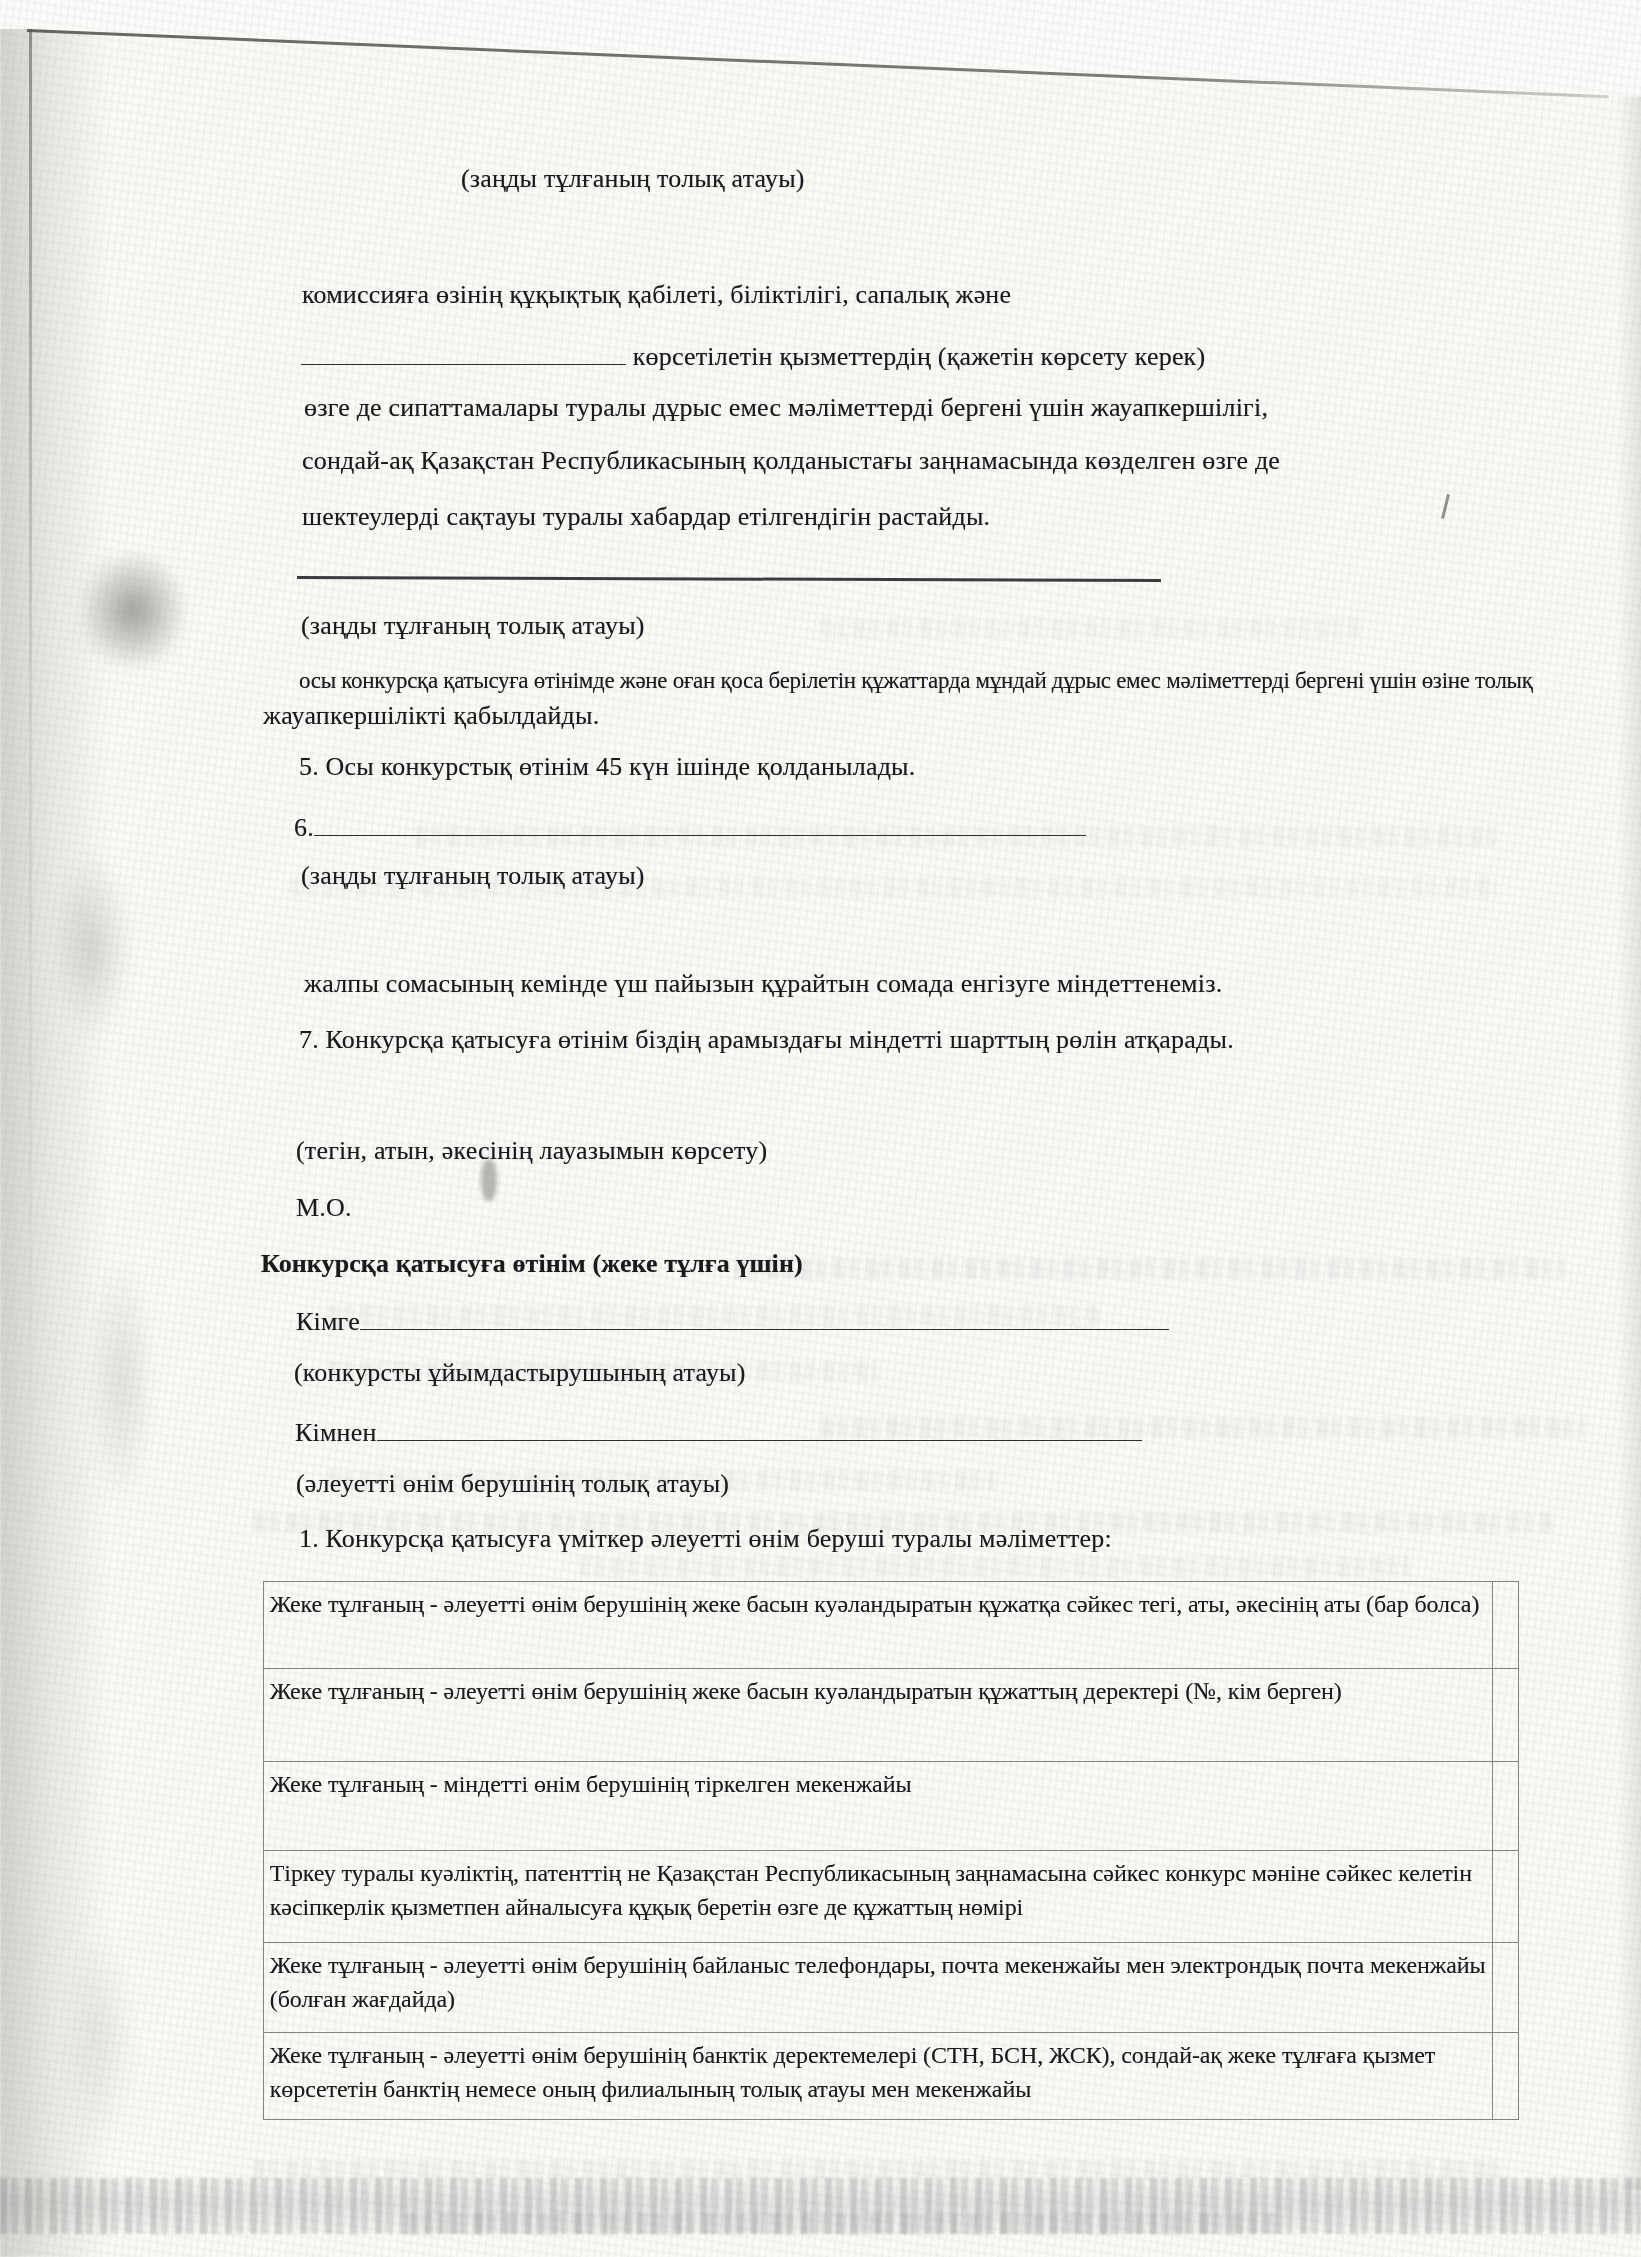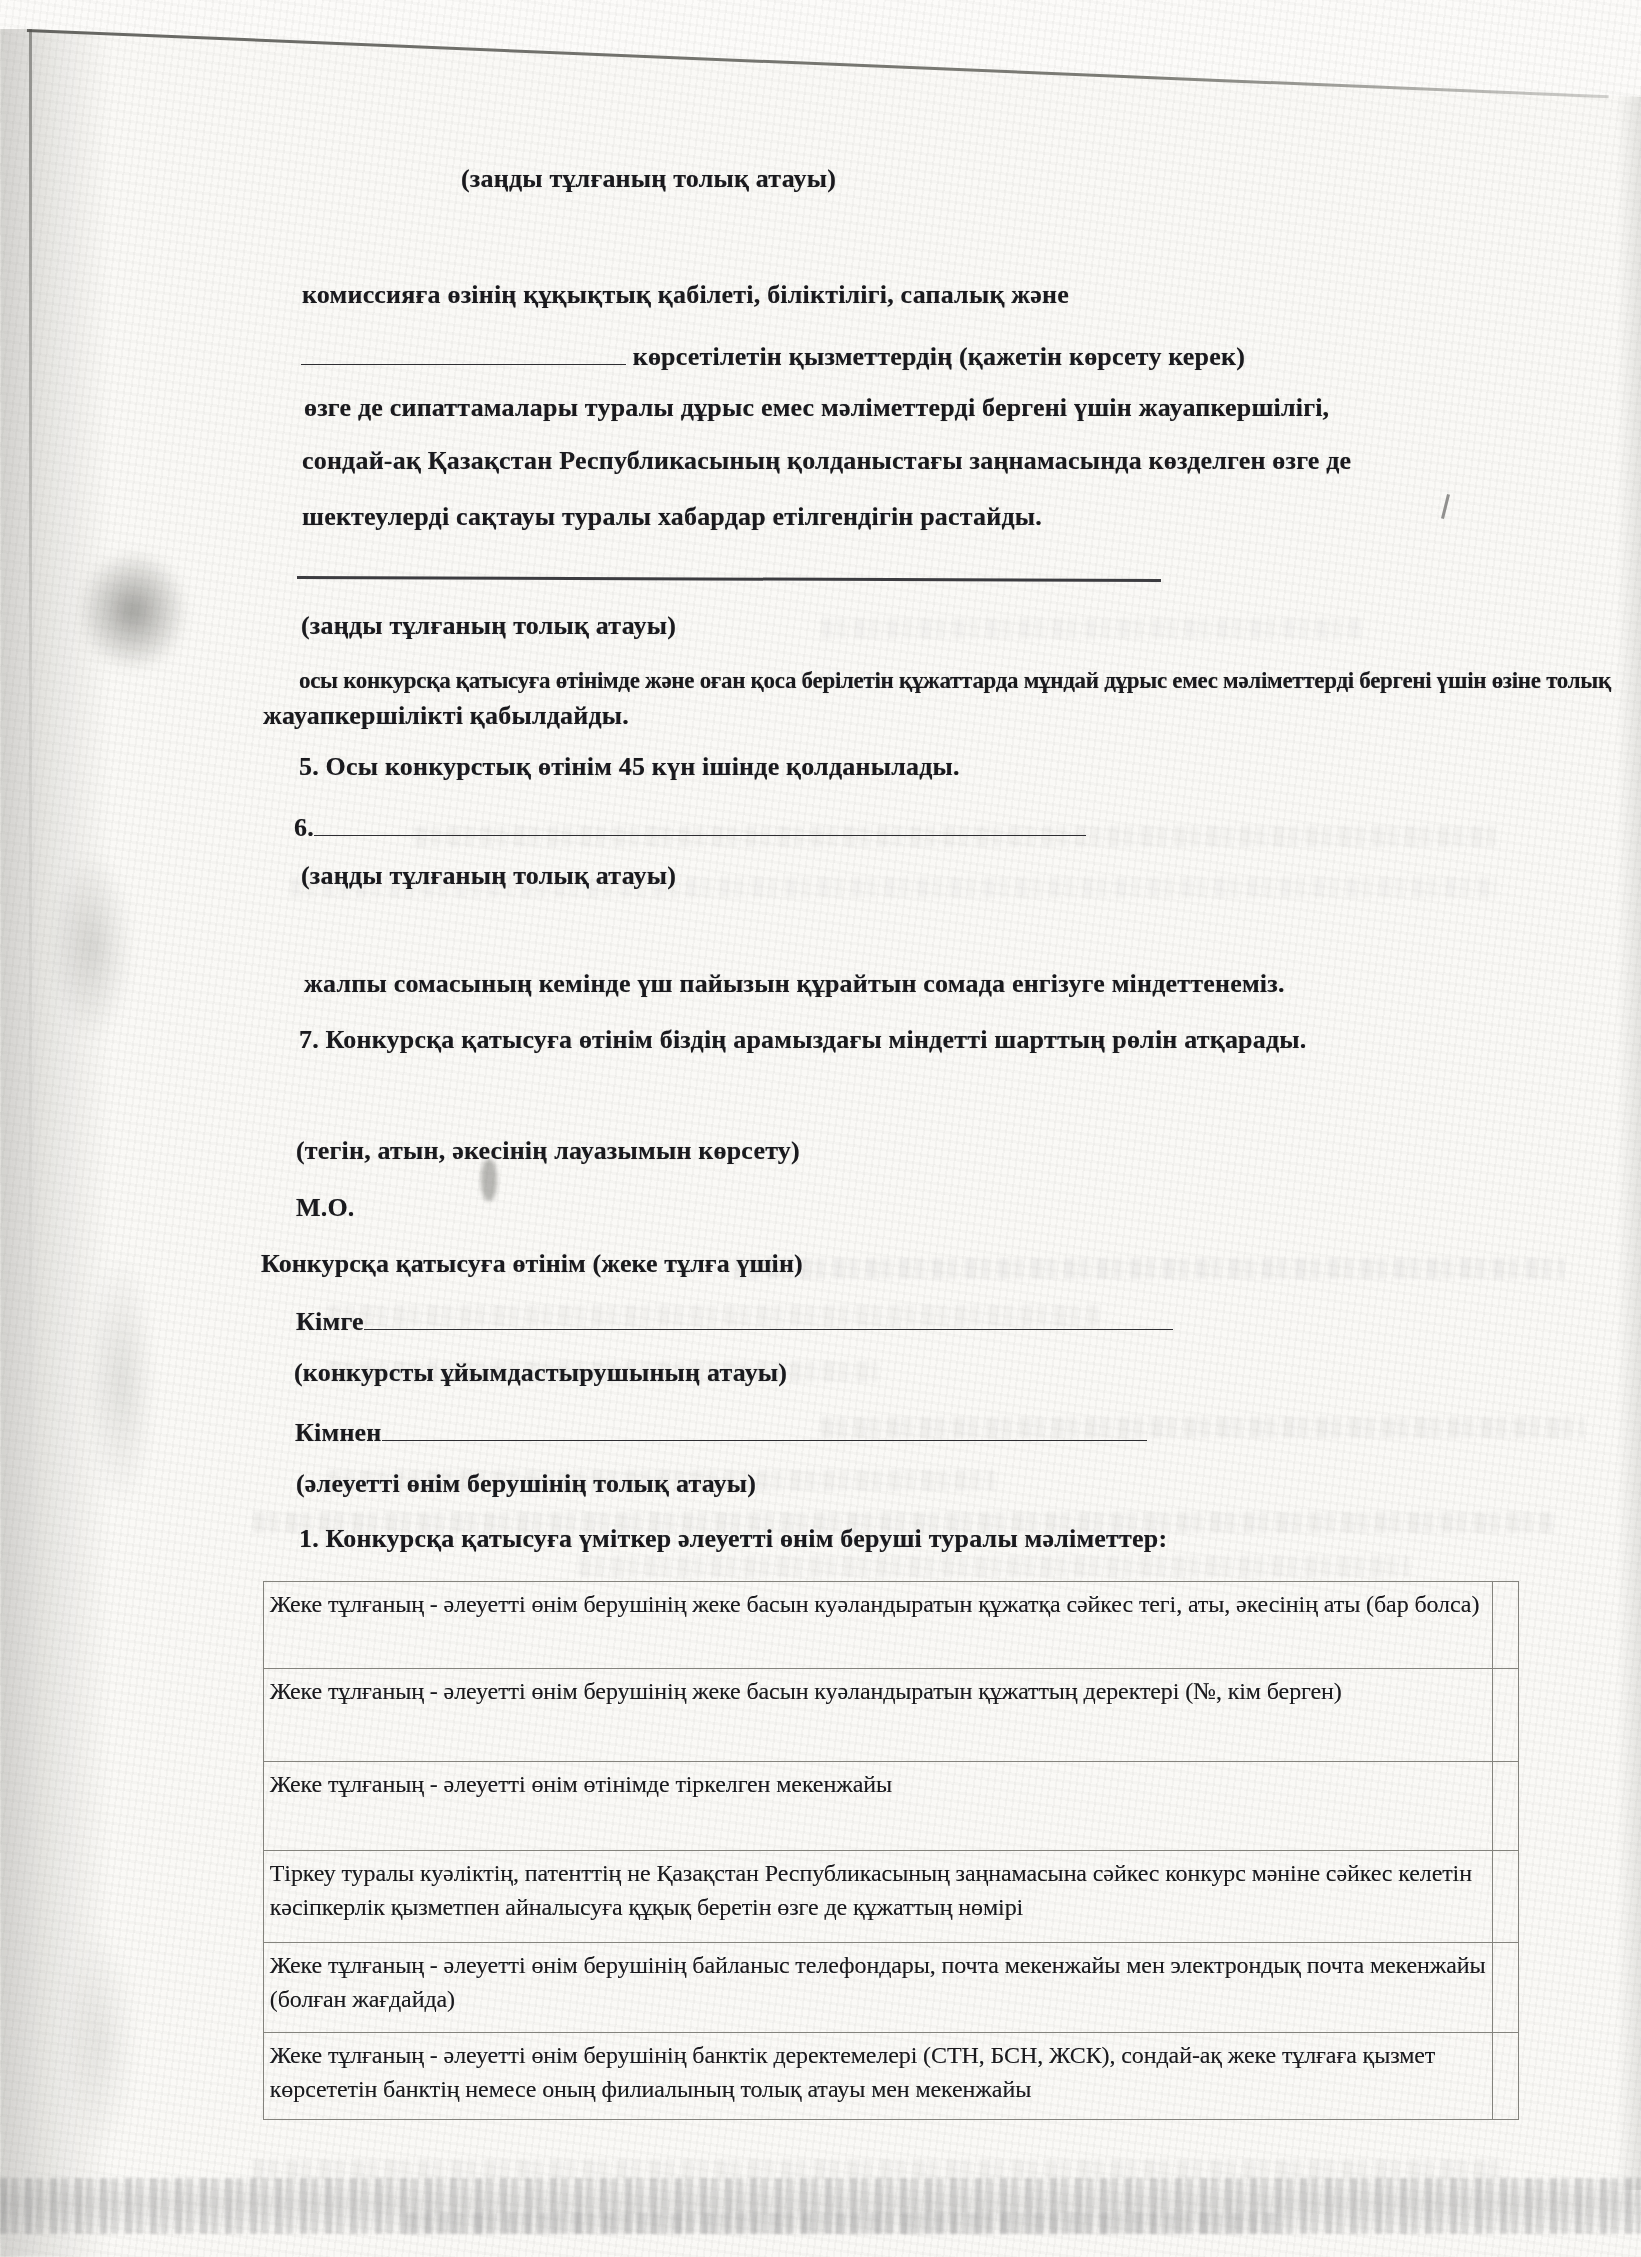--- a/index.html
+++ b/index.html
@@ -37,21 +37,21 @@
     background:repeating-linear-gradient(90deg,
       rgba(100,100,104,.55) 0 10.6px, rgba(150,150,152,.18) 10.6px 16.4px,
       rgba(105,105,108,.45) 16.4px 25px, rgba(160,160,162,.10) 25px 33px);}
   .bleed{position:absolute;left:0;top:2178px;width:1641px;height:56px;opacity:.50;filter:blur(1.2px);
     background:
       repeating-linear-gradient(90deg, rgba(95,95,99,.50) 0 6.8px, rgba(170,170,172,.15) 6.8px 10.6px,
         rgba(105,105,108,.40) 10.6px 18.3px, rgba(180,180,182,.10) 18.3px 25px),
       linear-gradient(180deg, transparent, rgba(120,120,122,.28) 45%, transparent);}
   
   .line{position:absolute;white-space:nowrap;font-size:26px;letter-spacing:0.2px;
-    text-shadow:0 0 0.7px rgba(26,26,30,.45);font-weight:bold;}
+    text-shadow:0 0 0.7px rgba(26,26,30,.45);}
   .condensed{font-size:23px;letter-spacing:-0.3px;}
   .bold{font-weight:bold;letter-spacing:0.1px;}
   .blank{display:inline-block;border-bottom:1.9px solid #2e2e32;height:1em;vertical-align:baseline;}
   .rule{position:absolute;background:#3c3c40;height:2.9px;transform:rotate(.2deg);transform-origin:left top;}
   
   table.info{position:absolute;left:263px;top:1581px;width:1255px;
     border-collapse:collapse;table-layout:fixed;}
   table.info td{border:1px solid #84837d;vertical-align:top;padding:4.8px 3.9px 0 5.8px;
     font-size:24px;line-height:1.42;letter-spacing:-0.1px;color:#1a1a1e;
     text-shadow:0 0 0.6px rgba(26,26,30,.4);}
@@ -136,21 +136,21 @@
     <tbody>
         <tr style="height:87px">
       <td>Жеке тұлғаның - әлеуетті өнім берушінің жеке басын куәландыратын құжатқа сәйкес тегі, аты, әкесінің аты (бар болса)</td>
       <td class="spacer"></td>
     </tr>
     <tr style="height:93px">
       <td>Жеке тұлғаның - әлеуетті өнім берушінің жеке басын куәландыратын құжаттың деректері (№, кім берген)</td>
       <td class="spacer"></td>
     </tr>
     <tr style="height:89px">
-      <td>Жеке тұлғаның - әлеуетті өнім өтінімде тіркелген мекенжайы</td>
+      <td>Жеке тұлғаның - міндетті өнім берушінің тіркелген мекенжайы</td>
       <td class="spacer"></td>
     </tr>
     <tr style="height:92px">
       <td>Тіркеу туралы куәліктің, патенттің не Қазақстан Республикасының заңнамасына сәйкес конкурс мәніне сәйкес келетін кәсіпкерлік қызметпен айналысуға құқық беретін өзге де құжаттың нөмірі</td>
       <td class="spacer"></td>
     </tr>
     <tr style="height:90px">
       <td>Жеке тұлғаның - әлеуетті өнім берушінің байланыс телефондары, почта мекенжайы мен электрондық почта мекенжайы (болған жағдайда)</td>
       <td class="spacer"></td>
     </tr>

